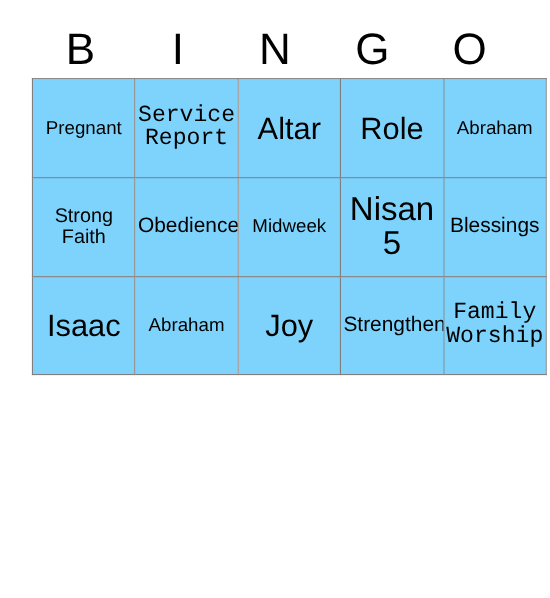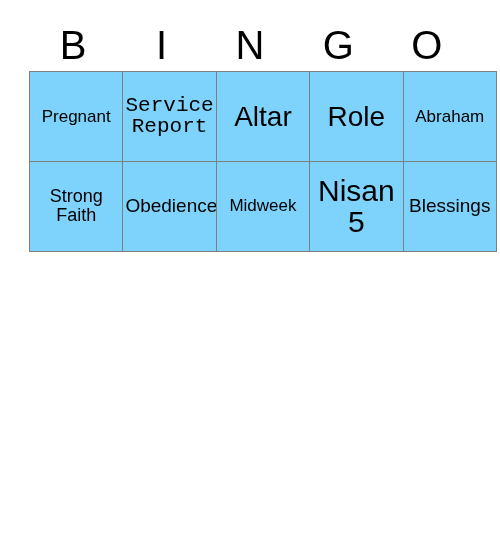--- a/index.html
+++ b/index.html
@@ -117,16 +117,34 @@
             <span class="cell-text fs-s">Midweek</span>
           </td>
         <td>
             <span class="cell-text fs-xl">Nisan
 5</span>
           </td>
         <td>
             <span class="cell-text fs-xs">Blessings</span>
           </td>
       </tr>
+      <tr>
+        <td>
+            <span class="cell-text fs-xxl">Isaac</span>
+          </td>
+        <td>
+            <span class="cell-text fs-s">Abraham</span>
+          </td>
+        <td>
+            <span class="cell-text fs-xxl">Joy</span>
+          </td>
+        <td>
+            <span class="cell-text fs-xs">Strengthen</span>
+          </td>
+        <td>
+            <span class="cell-text fs-m">Family
+Worship</span>
+          </td>
+      </tr>
     </tbody>
   </table>
 
 </div>
 
 </body></html>

